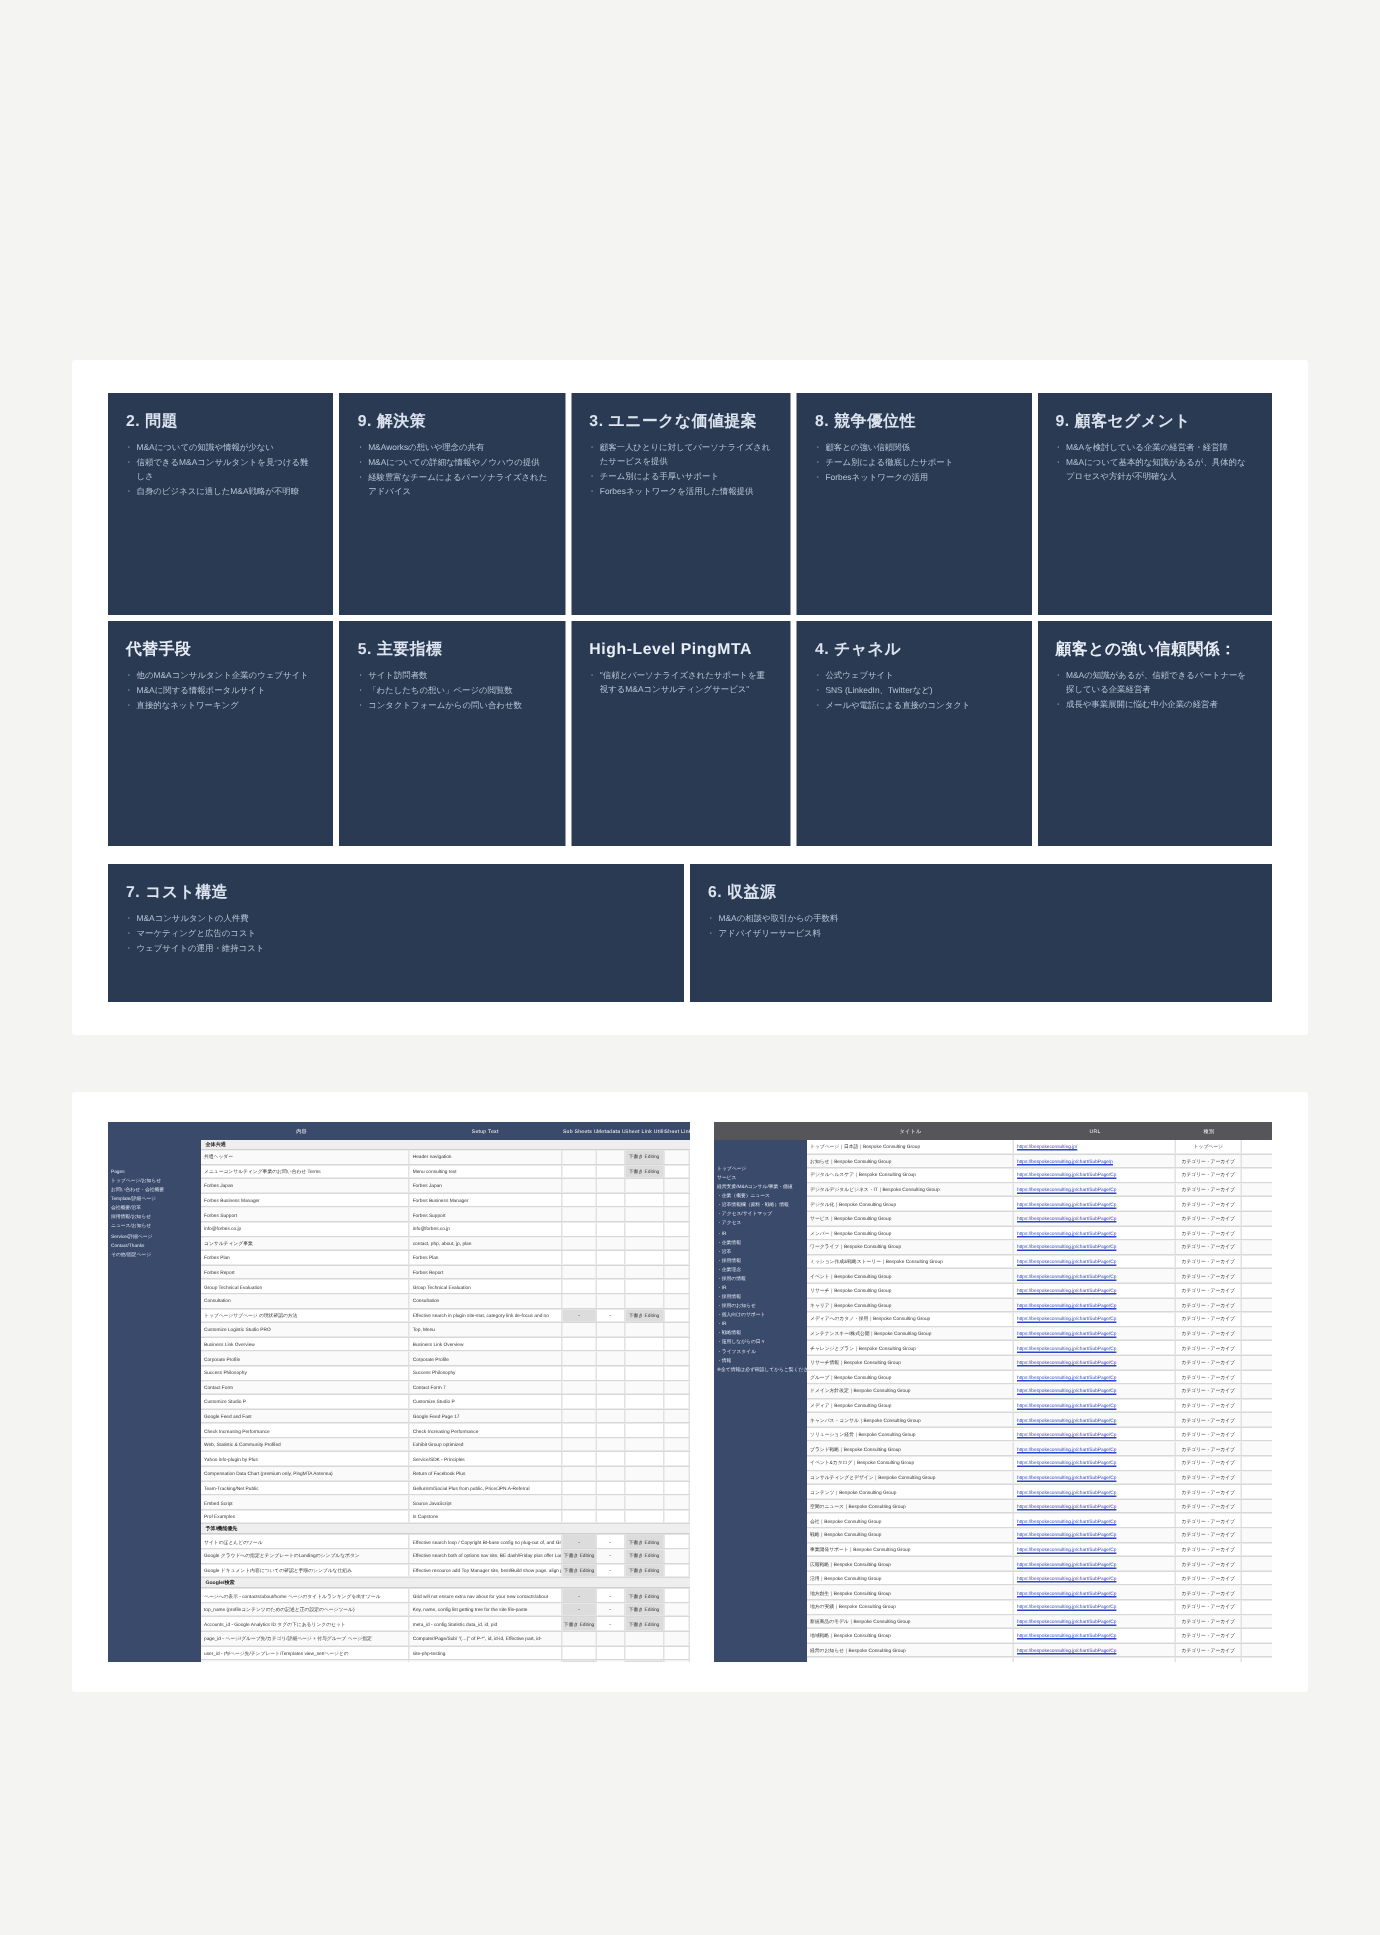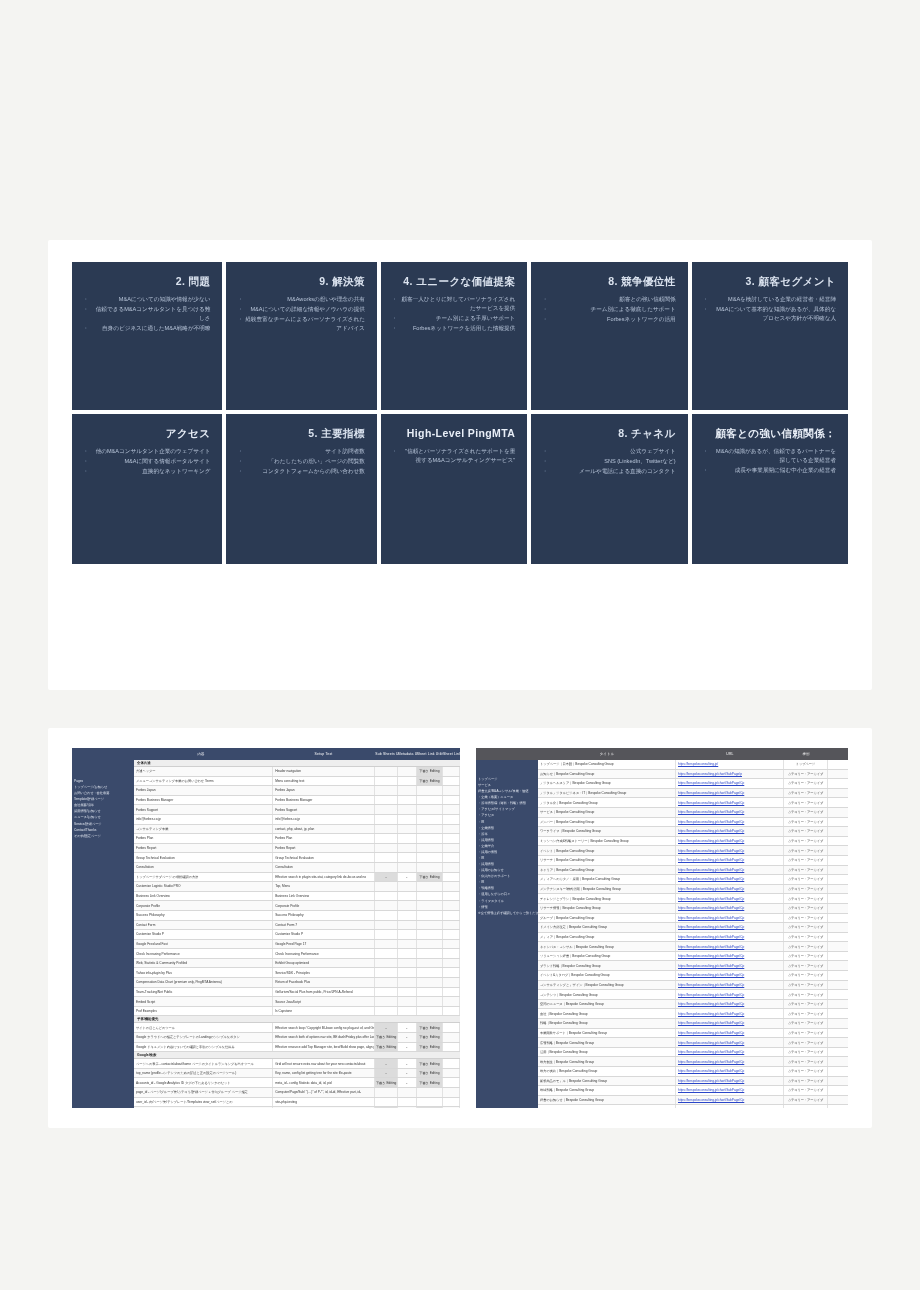--- a/index.html
+++ b/index.html
@@ -34,21 +34,20 @@
     width: 776px;
     height: 406px;
     display: flex;
     flex-direction: column;
     gap: 4px;
   }
   .canvas-rowtop {
     display: flex;
     gap: 4px;
     height: 336px;
-    text-align: right;
   }
   .canvas-rowbot {
     display: flex;
     gap: 4px;
     height: 100px;
   }
   .colstack {
     display: flex;
     flex-direction: column;
     gap: 4px;
@@ -212,21 +211,21 @@
         <div class="colstack c1">
           <div class="cell half-a">
             <h3>2. 問題</h3>
             <ul>
               <li>M&amp;Aについての知識や情報が少ない</li>
               <li>信頼できるM&amp;Aコンサルタントを見つける難しさ</li>
               <li>自身のビジネスに適したM&amp;A戦略が不明瞭</li>
             </ul>
           </div>
           <div class="cell half-b">
-            <h3 class="plain">アクセス</h3>
+            <h3 class="plain">代替手段</h3>
             <ul>
               <li>他のM&amp;Aコンサルタント企業のウェブサイト</li>
               <li>M&amp;Aに関する情報ポータルサイト</li>
               <li>直接的なネットワーキング</li>
             </ul>
           </div>
         </div>
 
         <div class="colstack c2">
           <div class="cell half-a">
@@ -242,21 +241,21 @@
             <ul>
               <li>サイト訪問者数</li>
               <li>「わたしたちの想い」ページの閲覧数</li>
               <li>コンタクトフォームからの問い合わせ数</li>
             </ul>
           </div>
         </div>
 
         <div class="colstack c3">
           <div class="cell half-a">
-            <h3>4. ユニークな価値提案</h3>
+            <h3>3. ユニークな価値提案</h3>
             <ul>
               <li>顧客一人ひとりに対してパーソナライズされたサービスを提供</li>
               <li>チーム別による手厚いサポート</li>
               <li>Forbesネットワークを活用した情報提供</li>
             </ul>
           </div>
           <div class="cell half-b">
             <h3 class="plain">High-Level PingMTA</h3>
             <ul>
               <li>"信頼とパーソナライズされたサポートを重視するM&amp;Aコンサルティングサービス"</li>
@@ -267,48 +266,65 @@
         <div class="colstack c4">
           <div class="cell half-a">
             <h3>8. 競争優位性</h3>
             <ul>
               <li>顧客との強い信頼関係</li>
               <li>チーム別による徹底したサポート</li>
               <li>Forbesネットワークの活用</li>
             </ul>
           </div>
           <div class="cell half-b">
-            <h3>8. チャネル</h3>
+            <h3>4. チャネル</h3>
             <ul>
               <li>公式ウェブサイト</li>
               <li>SNS (LinkedIn、Twitterなど)</li>
               <li>メールや電話による直接のコンタクト</li>
             </ul>
           </div>
         </div>
 
         <div class="colstack c5">
           <div class="cell half-a">
-            <h3>3. 顧客セグメント</h3>
+            <h3>9. 顧客セグメント</h3>
             <ul>
               <li>M&amp;Aを検討している企業の経営者・経営陣</li>
               <li>M&amp;Aについて基本的な知識があるが、具体的なプロセスや方針が不明確な人</li>
             </ul>
           </div>
           <div class="cell half-b">
             <h3 class="plain">顧客との強い信頼関係：</h3>
             <ul>
               <li>M&amp;Aの知識があるが、信頼できるパートナーを探している企業経営者</li>
               <li>成長や事業展開に悩む中小企業の経営者</li>
             </ul>
           </div>
         </div>
 
       </div>
 
+      <div class="canvas-rowbot">
+        <div class="cell bot-left">
+          <h3>7. コスト構造</h3>
+          <ul>
+            <li>M&amp;Aコンサルタントの人件費</li>
+            <li>マーケティングと広告のコスト</li>
+            <li>ウェブサイトの運用・維持コスト</li>
+          </ul>
+        </div>
+        <div class="cell bot-right">
+          <h3>6. 収益源</h3>
+          <ul>
+            <li>M&amp;Aの相談や取引からの手数料</li>
+            <li>アドバイザリーサービス料</li>
+          </ul>
+        </div>
+      </div>
 
     </div>
   </div>
 
   <div class="shots-card">
 
     <div class="shot shot-a">
       <div class="mini" id="mini-left">
           <div class="mini-head">
             <span style="width: 62px;"></span>

